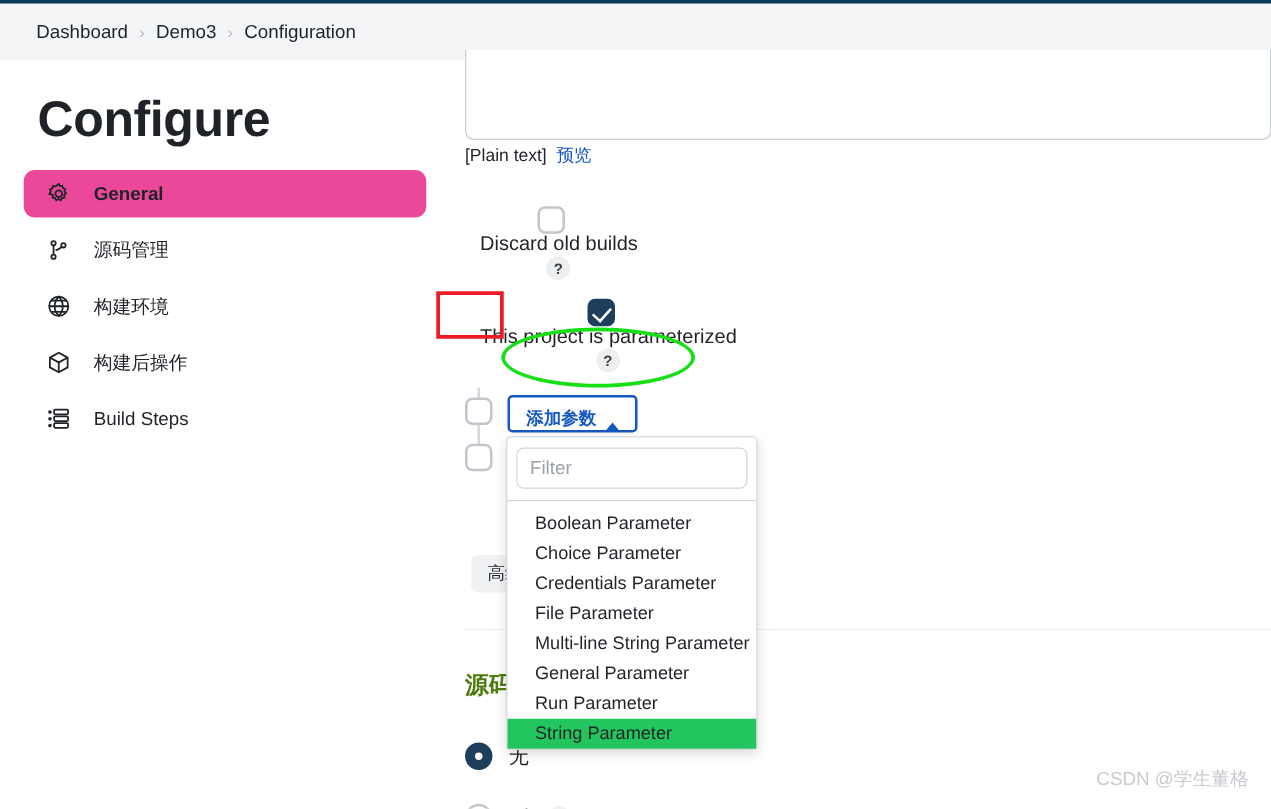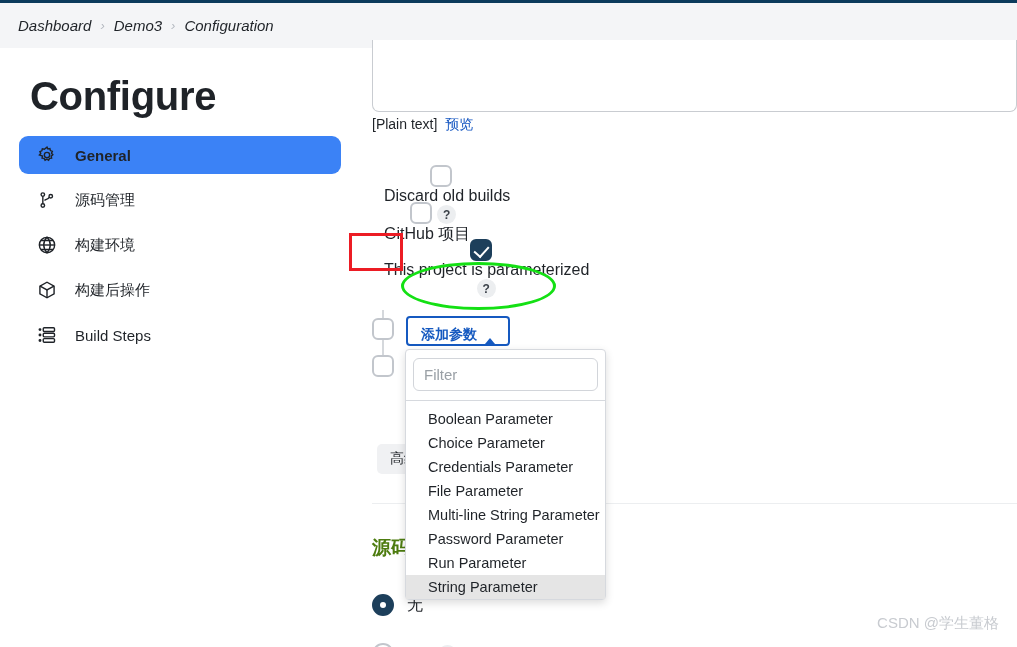--- a/index.html
+++ b/index.html
@@ -15,23 +15,22 @@
 
   
   .topline {
     position: absolute; left: 0; top: 0; width: 1017px; height: 3px;
     background: #0b3b5c;
   }
   .breadcrumb-bar {
     position: absolute; left: 0; top: 3px; width: 1017px; height: 45px;
     background: #f4f5f7;
     display: flex; align-items: center;
-    padding-left: 18px;
+    padding-left: 29px;
     font-size: 15px;
-    font-style: italic;
   }
   .crumb { color: #1f2328; white-space: nowrap; }
   .crumb-sep {
     color: #b3b8bf; margin: 0 9px; font-size: 13px; user-select: none;
   }
 
   
   .sidebar {
     position: absolute; left: 0; top: 48px; width: 360px; height: 599px;
     background: #ffffff;
@@ -42,21 +41,21 @@
     color: #1f2328;
   }
   .nav { position: absolute; left: 19px; top: 88px; width: 322px; }
   .nav-item {
     display: flex; align-items: center;
     height: 38px; padding-left: 17px; border-radius: 9px;
     margin-bottom: 7px;
     font-size: 15px; color: #1f2328;
     cursor: pointer;
   }
-  .nav-item.active { background: #3b82f6; font-weight: bold; }
+  .nav-item.active { background: #ec4899; font-weight: bold; }
   .nav-ico {
     width: 22px; height: 22px; margin-right: 17px;
     display: flex; align-items: center; justify-content: center;
     flex: 0 0 auto;
   }
   .nav-ico svg { display: block; }
 
   
   .main {
     position: absolute; left: 360px; top: 48px;
@@ -192,21 +191,21 @@
   .dd-list {
     border-top: 1px solid #d6d9de;
     padding: 6px 0 0 0;
   }
   .dd-item {
     height: 24px; line-height: 24px;
     padding-left: 22px;
     font-size: 14.5px; color: #1f2328;
     white-space: nowrap; cursor: pointer;
   }
-  .dd-item.highlighted { background: #e5e5e5; }
+  .dd-item.highlighted { background: #22c55e; }
 
   
   .anno-rect {
     position: absolute; left: 349px; top: 233px;
     width: 54px; height: 38px;
     border: 3px solid #ec1c24;
     z-index: 40; pointer-events: none;
   }
   .anno-ellipse {
     position: absolute; left: 401px; top: 262px;
@@ -312,24 +311,20 @@
     <span>[Plain text]</span>
     <span class="link">预览</span>
   </div>
 
   <div class="cb-row" style="top:117px">
     <span class="cb"></span>
     <span class="cb-label">Discard old builds</span>
     <span class="help">?</span>
   </div>
 
-  <div class="cb-row" style="top:154px">
-    <span class="cb"></span>
-    <span class="cb-label">GitHub 项目</span>
-  </div>
 
   <div class="cb-row" style="top:191px">
     <span class="cb checked"></span>
     <span class="cb-label">This project is parameterized</span>
     <span class="help">?</span>
   </div>
 
   <div class="tree-line"></div>
 
   <div class="add-param-btn">
@@ -365,21 +360,21 @@
   <div class="dropdown">
     <div class="filter-wrap">
       <input class="filter-input" type="text" placeholder="Filter" style="">
     </div>
     <div class="dd-list">
       <div class="dd-item">Boolean Parameter</div>
       <div class="dd-item">Choice Parameter</div>
       <div class="dd-item">Credentials Parameter</div>
       <div class="dd-item">File Parameter</div>
       <div class="dd-item">Multi-line String Parameter</div>
-      <div class="dd-item">Password Parameter</div>
+      <div class="dd-item">General Parameter</div>
       <div class="dd-item">Run Parameter</div>
       <div class="dd-item highlighted">String Parameter</div>
     </div>
   </div>
 
 </div>
 
 <div class="anno-rect"></div>
 <div class="anno-ellipse"></div>
 

